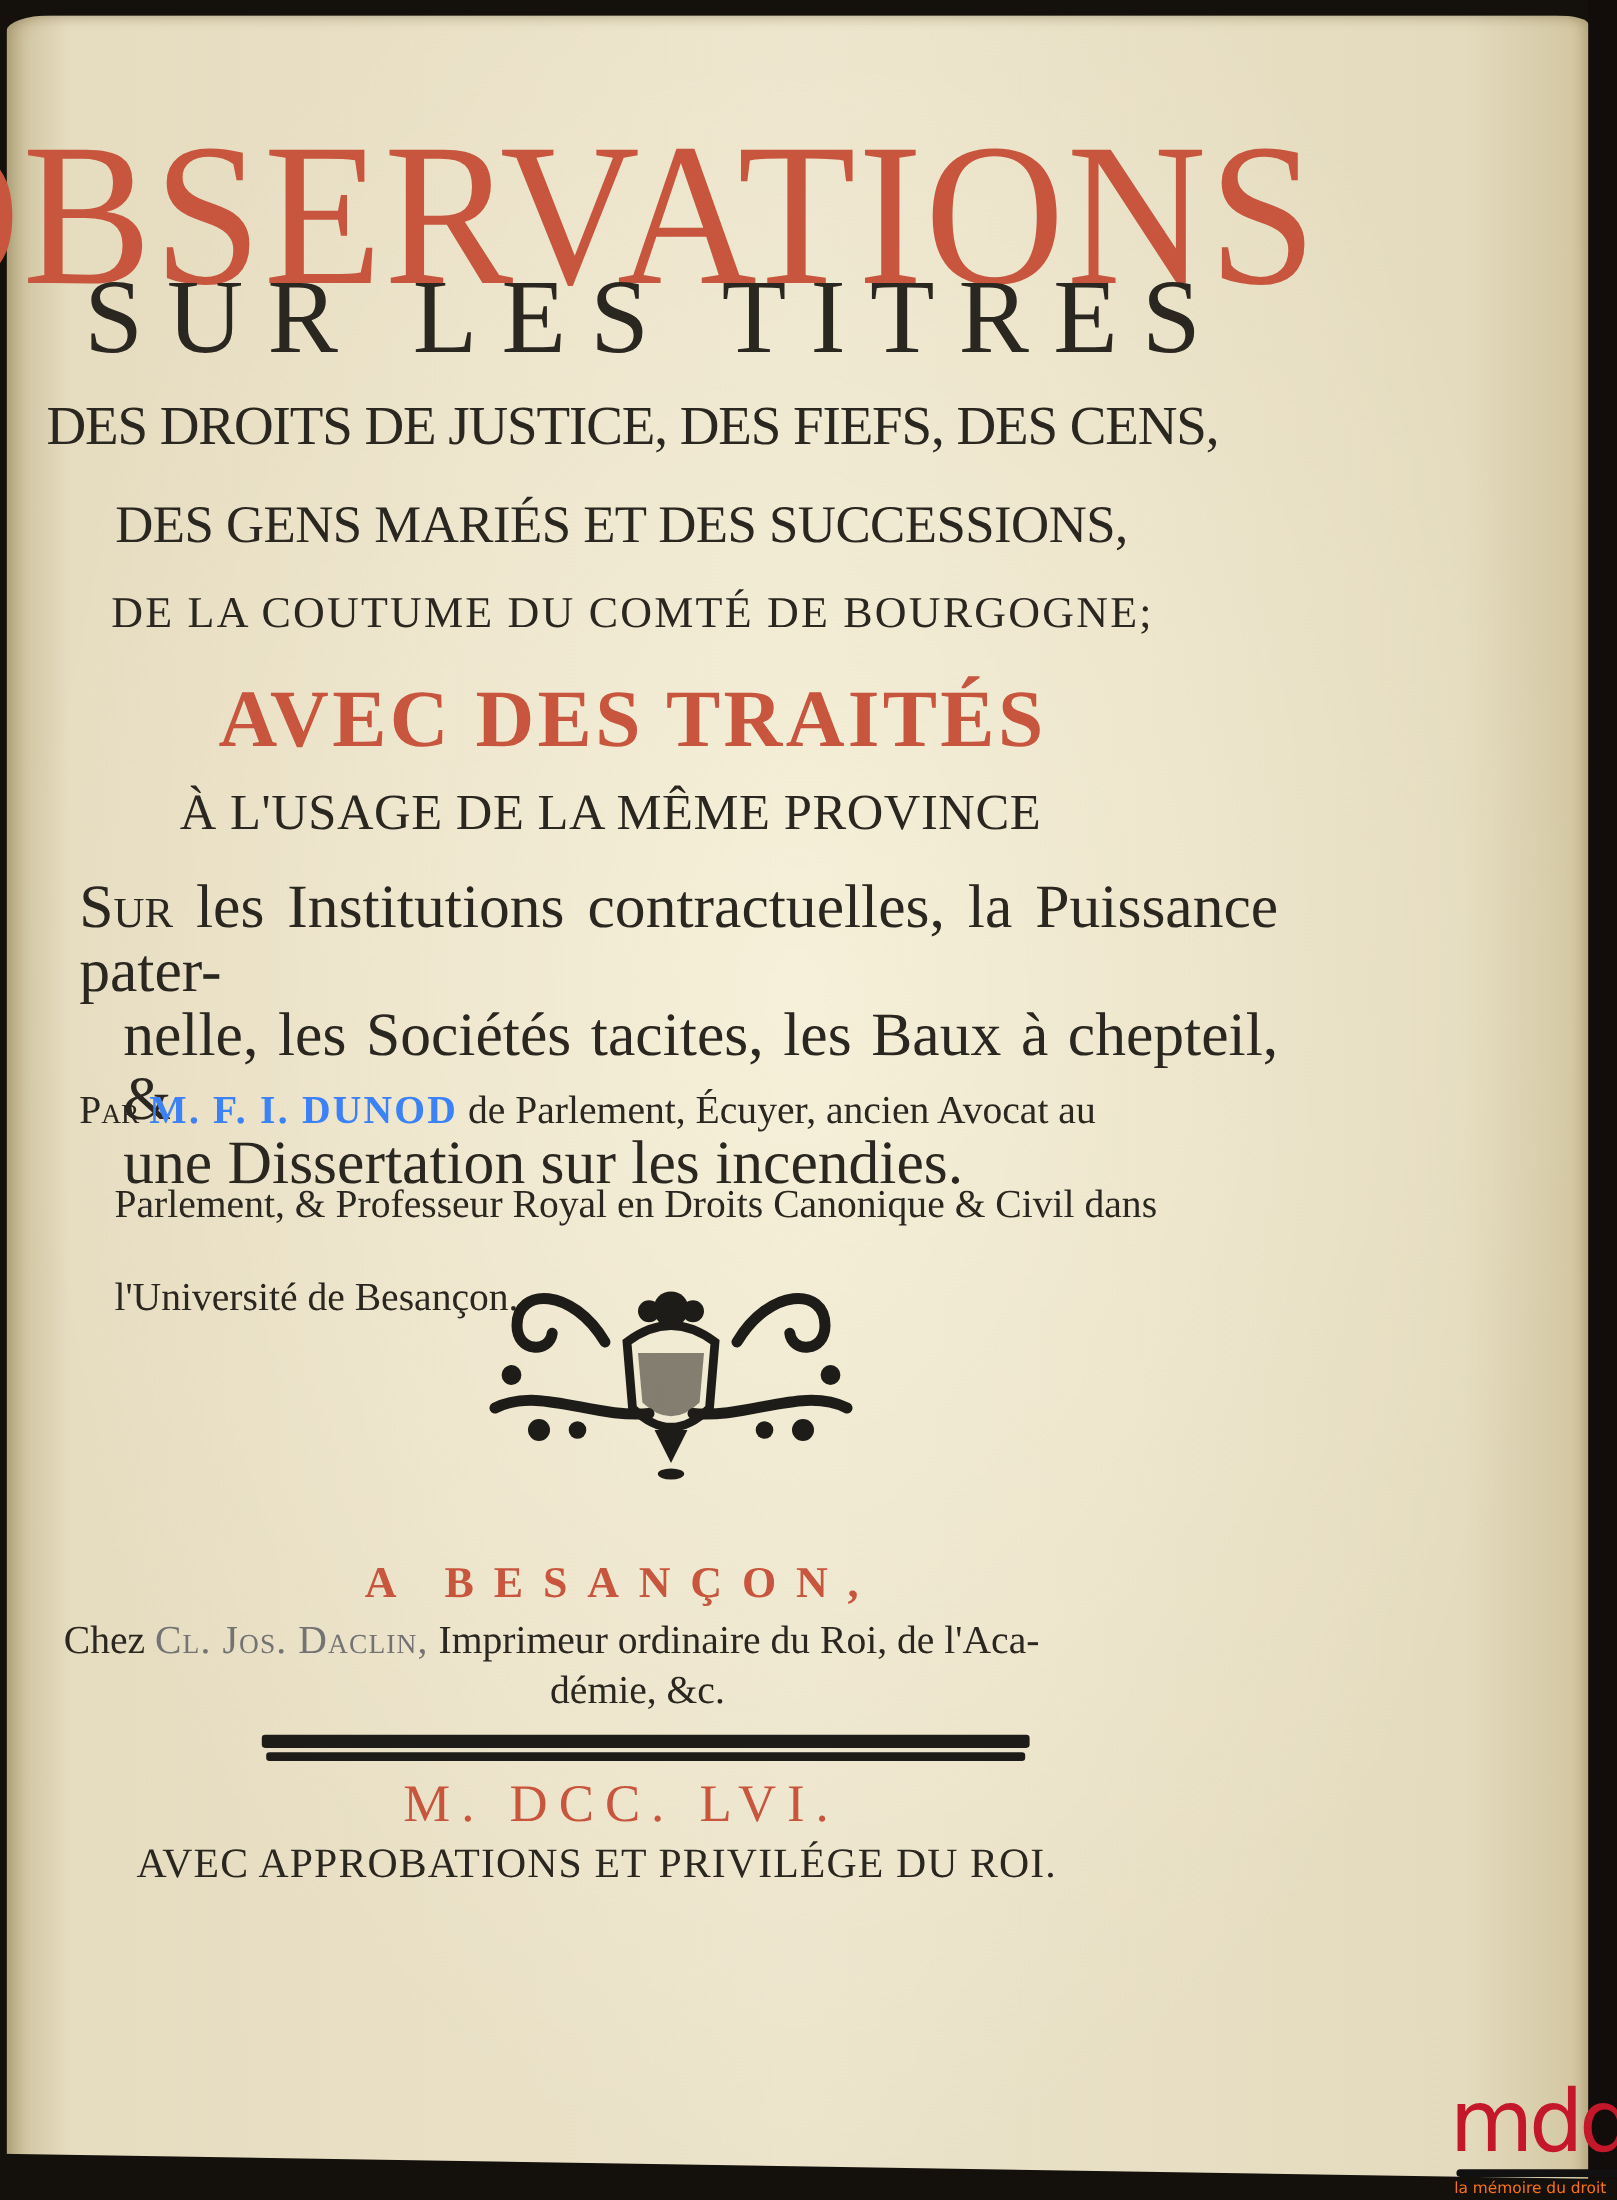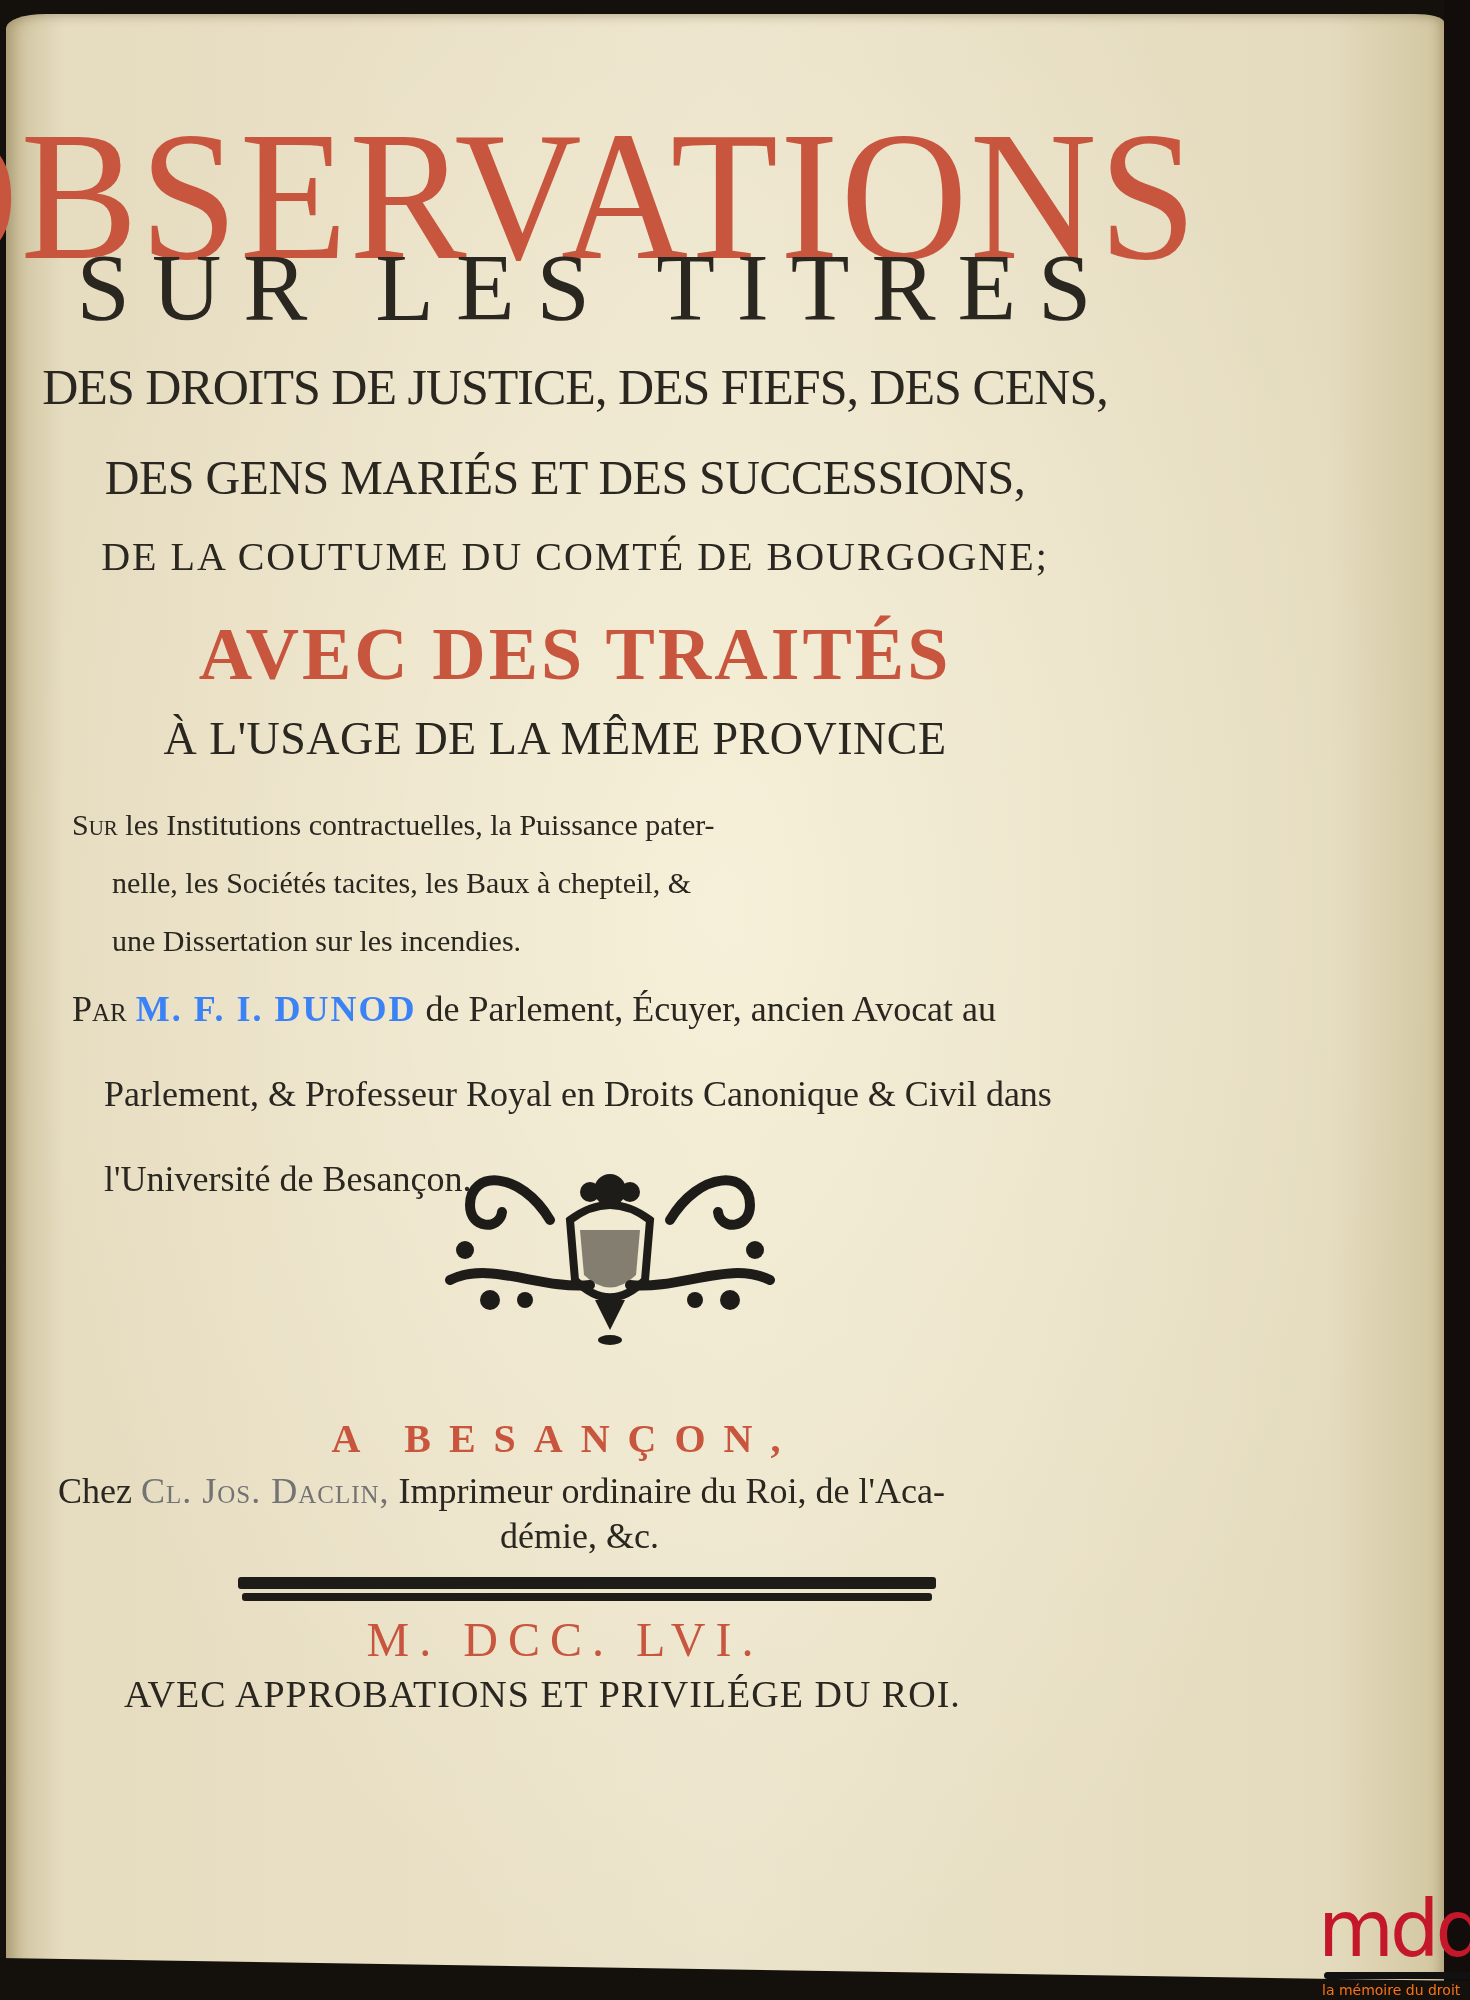--- a/index.html
+++ b/index.html
@@ -32,21 +32,21 @@
     top:95px; font-size:176px; letter-spacing:2px; font-weight:normal;
     transform:scaleY(1.05); left:-190px;
   }
   .subtitle { top:232px; font-size:96px; letter-spacing:22px; left:-140px; }
   .l3 { top:358px; font-size:50px; left:-160px; letter-spacing:-1px; }
   .l4 { top:450px; font-size:48px; left:-170px; letter-spacing:-0.5px; }
   .l5 { top:533px; font-size:40px; left:-160px; letter-spacing:2px; }
   .l6 { top:612px; font-size:74px; font-weight:bold; left:-160px; letter-spacing:3px; }
   .l7 { top:712px; font-size:46px; left:-180px; letter-spacing:0.5px; }
   .para {
-    position:absolute; left:72px; width:1090px; font-size:30px; line-height:58px; color:#2a2620;
+    position:absolute; left:72px; width:1090px; font-size:56px; line-height:58px; color:#2a2620;
     text-align:justify;
   }
   .para .sc { font-variant:small-caps; }
   .p1 { top:796px; }
   .p1 .indent { padding-left:40px; display:block; }
   .p2 { top:985px; font-size:36px; line-height:48px; }
   .p2 .row { display:block; }
   .p2 .row.ind { padding-left:32px;margin-top:37px; }
   .author { color:#3b82f6; font-weight:bold; letter-spacing:2px; }
   .ornament { position:absolute; left:430px; top:1150px; width:360px; height:200px; }

